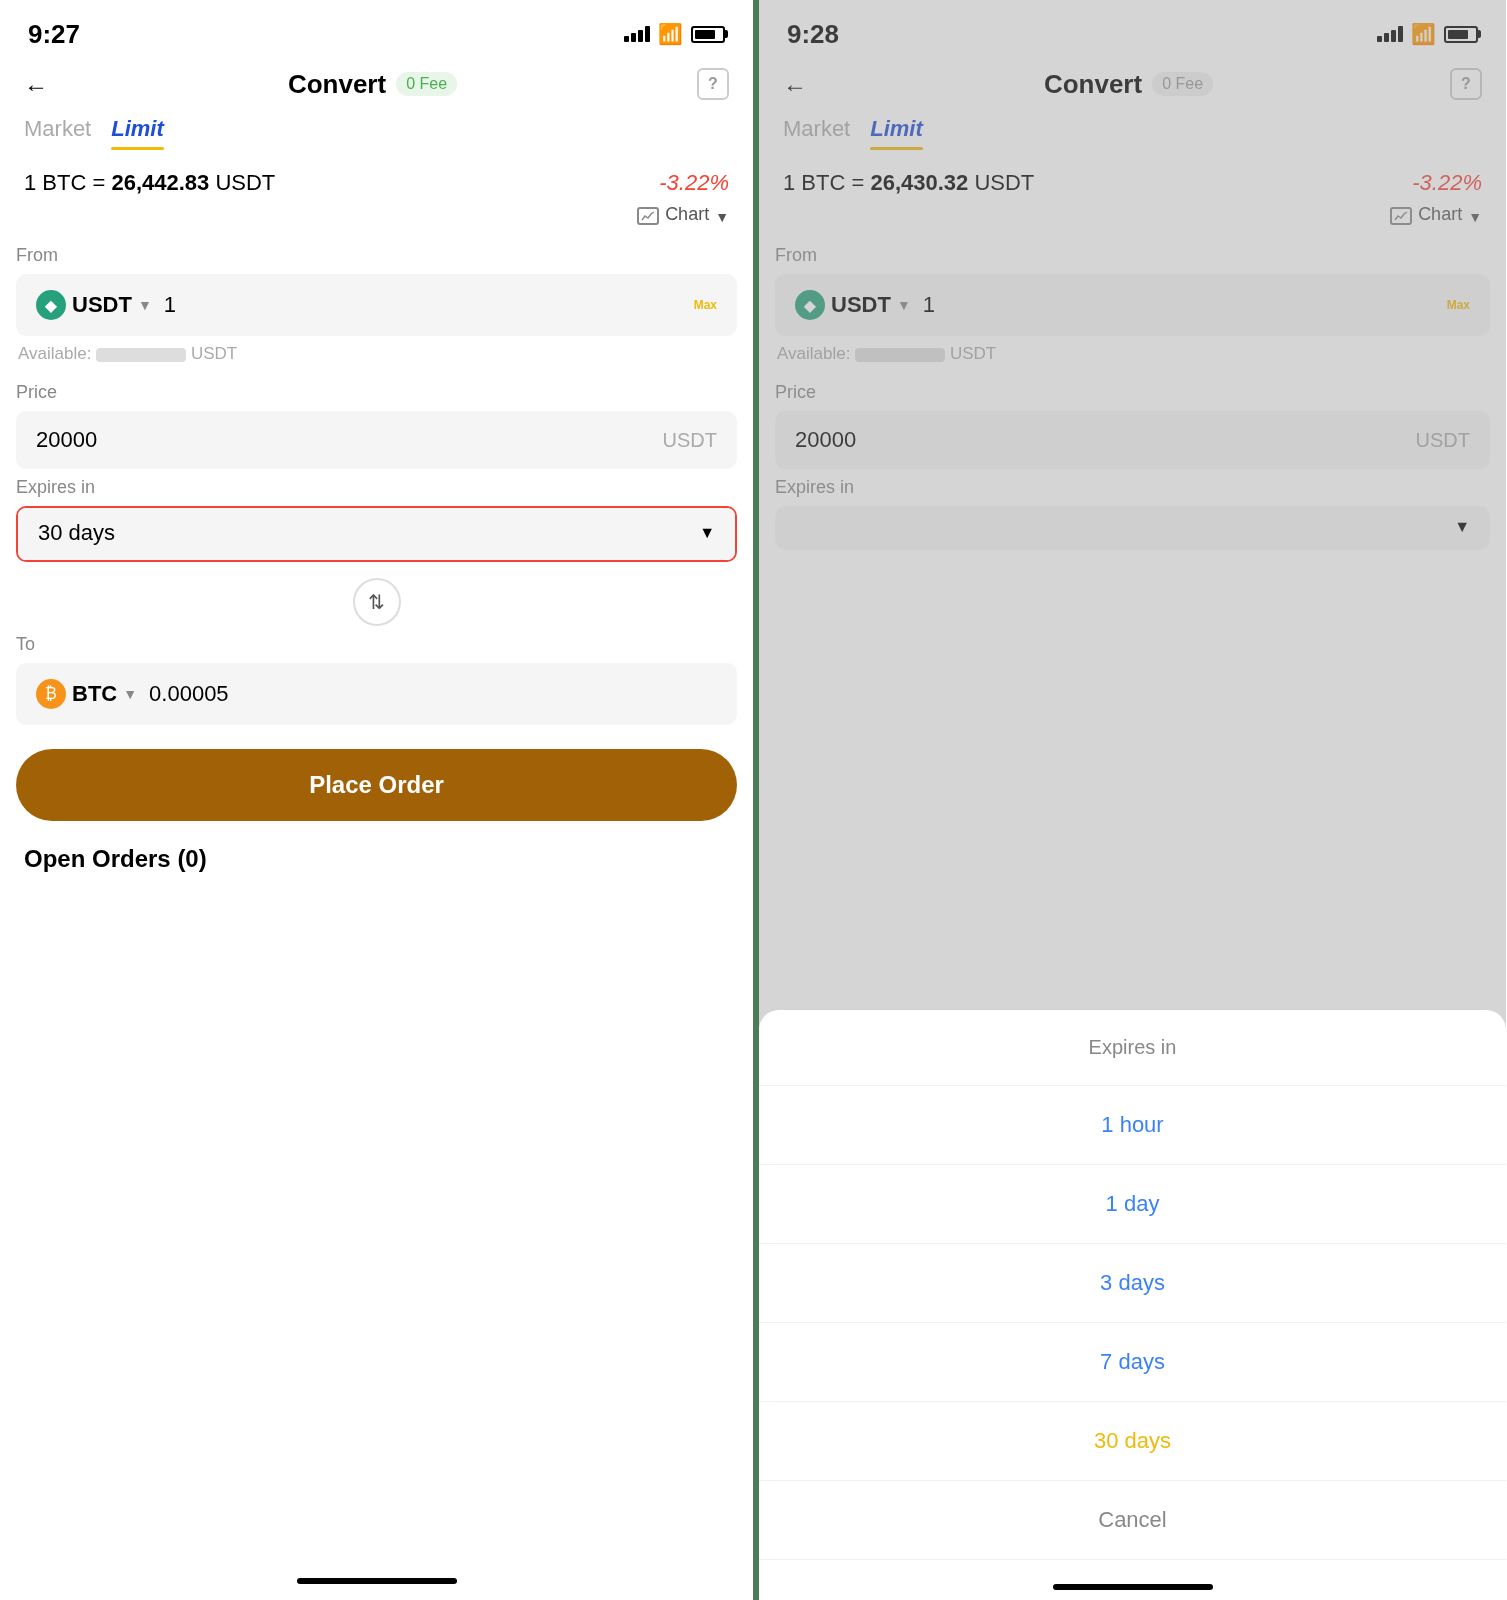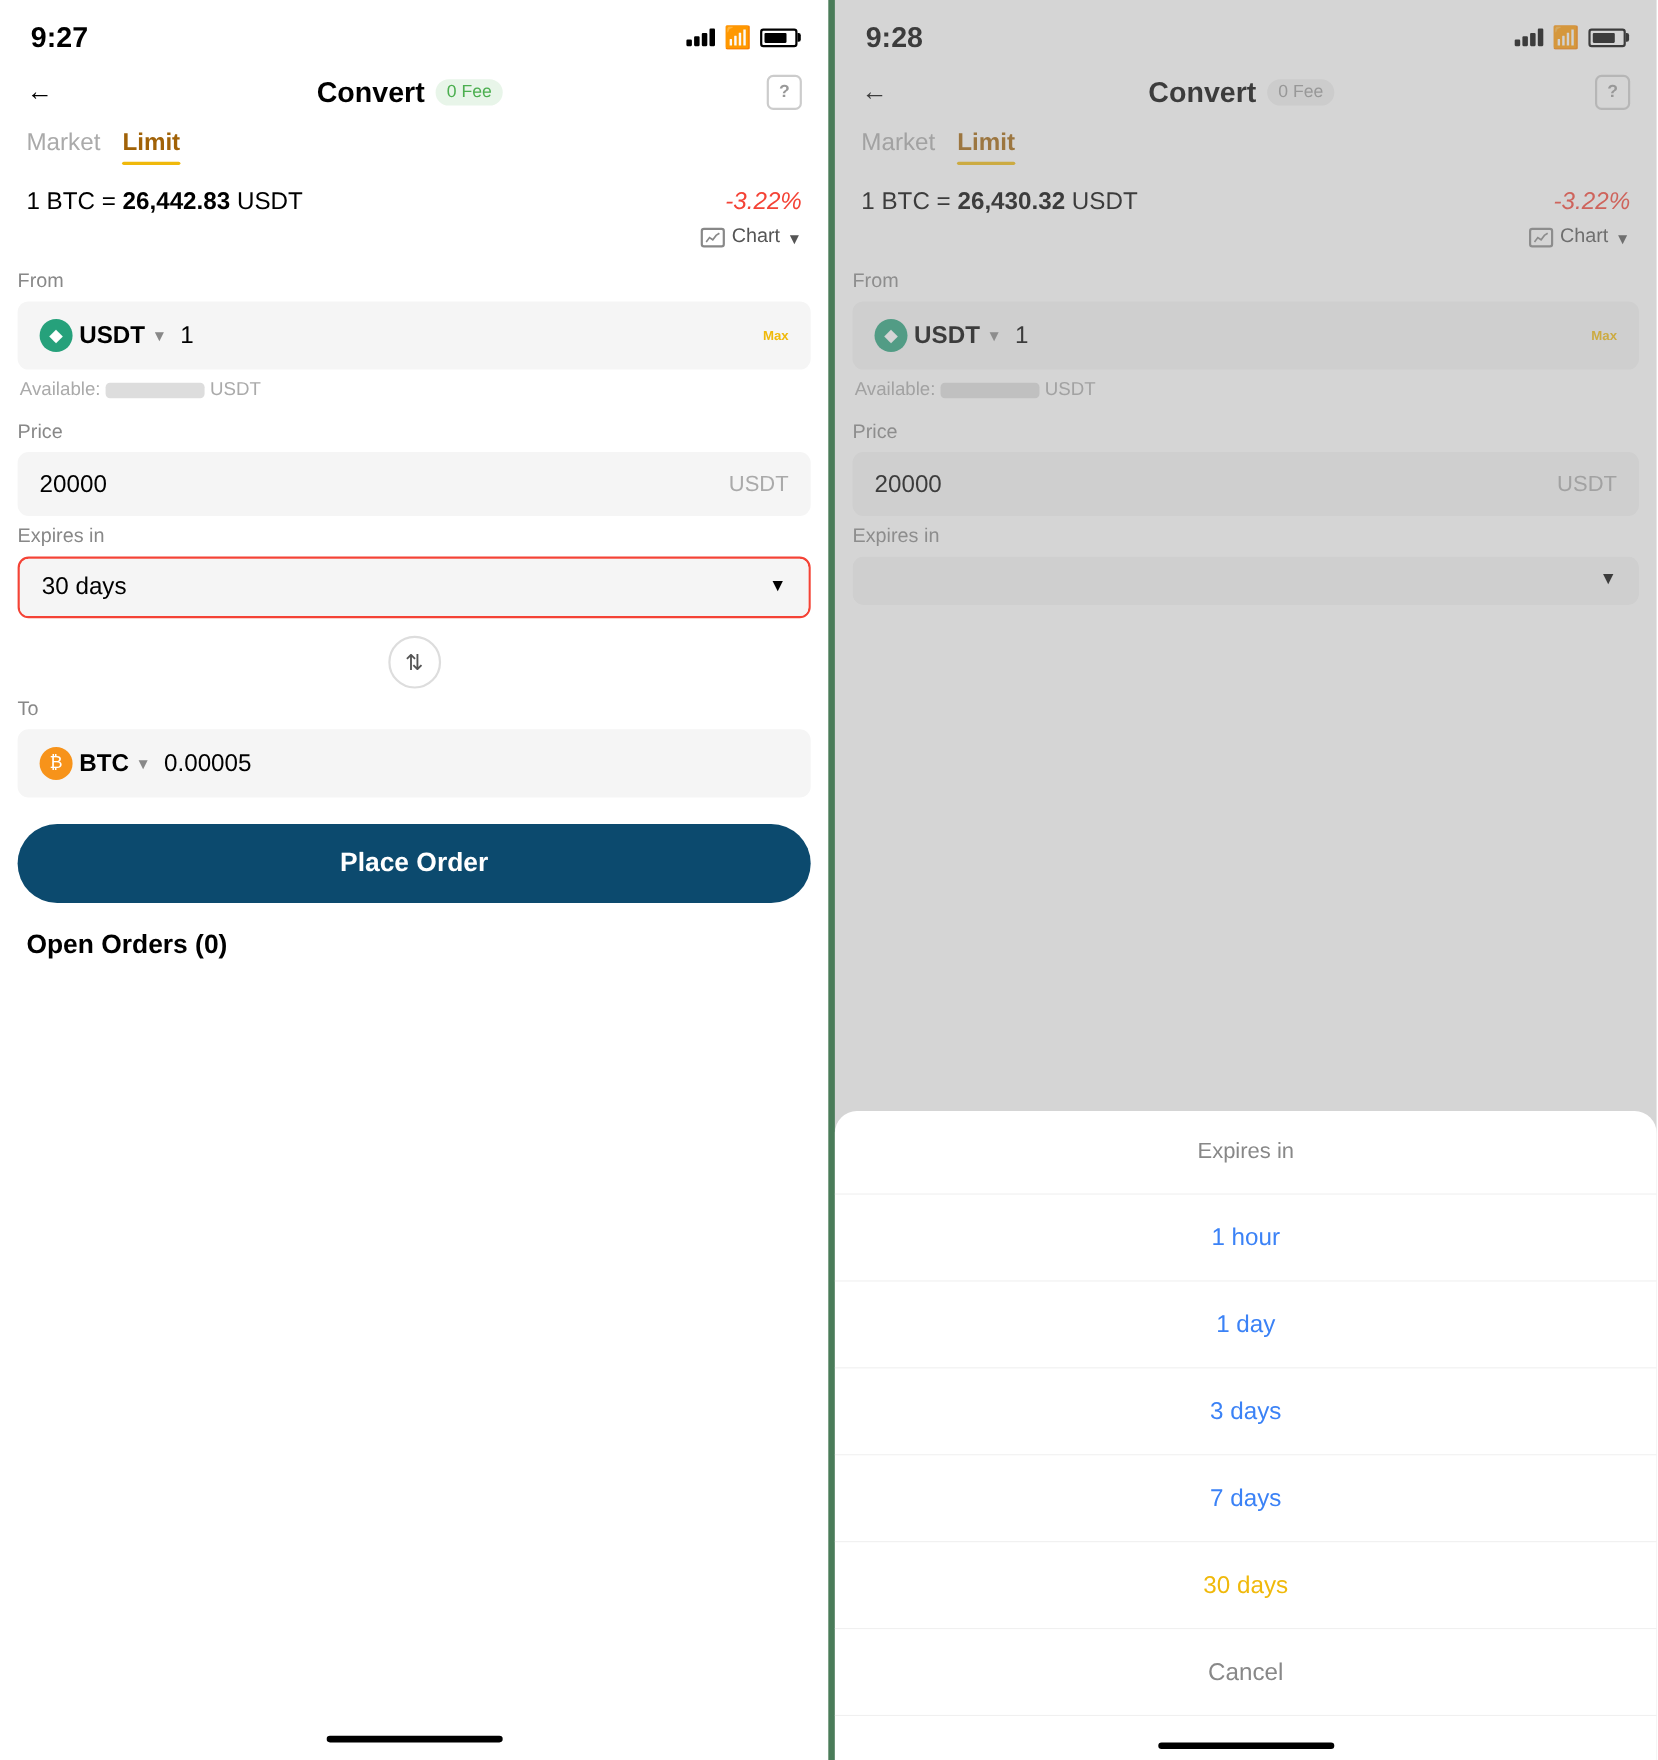--- a/index.html
+++ b/index.html
@@ -157,22 +157,23 @@
 
     .tab {
       font-size: 22px;
       color: #aaa;
       padding-bottom: 8px;
       cursor: pointer;
       position: relative;
     }
 
     .tab.active {
-      color: #a16207;
+      color: #1d4ed8;
       font-weight: 700;
+      font-style: italic;
     }
 
     .tab.active::after {
       content: '';
       position: absolute;
       bottom: 0;
       left: 0;
       right: 0;
       height: 3px;
       background: #f0b90b;
@@ -382,21 +383,21 @@
       display: flex;
       align-items: center;
       justify-content: center;
       margin: 8px auto;
       cursor: pointer;
       font-size: 20px;
       color: #555;
     }
 
     .place-order-btn {
-      background: #0c4a6e;
+      background: #a16207;
       color: #fff;
       font-size: 24px;
       font-weight: 700;
       border: none;
       border-radius: 40px;
       padding: 22px;
       width: 100%;
       cursor: pointer;
       margin-top: 16px;
     }

